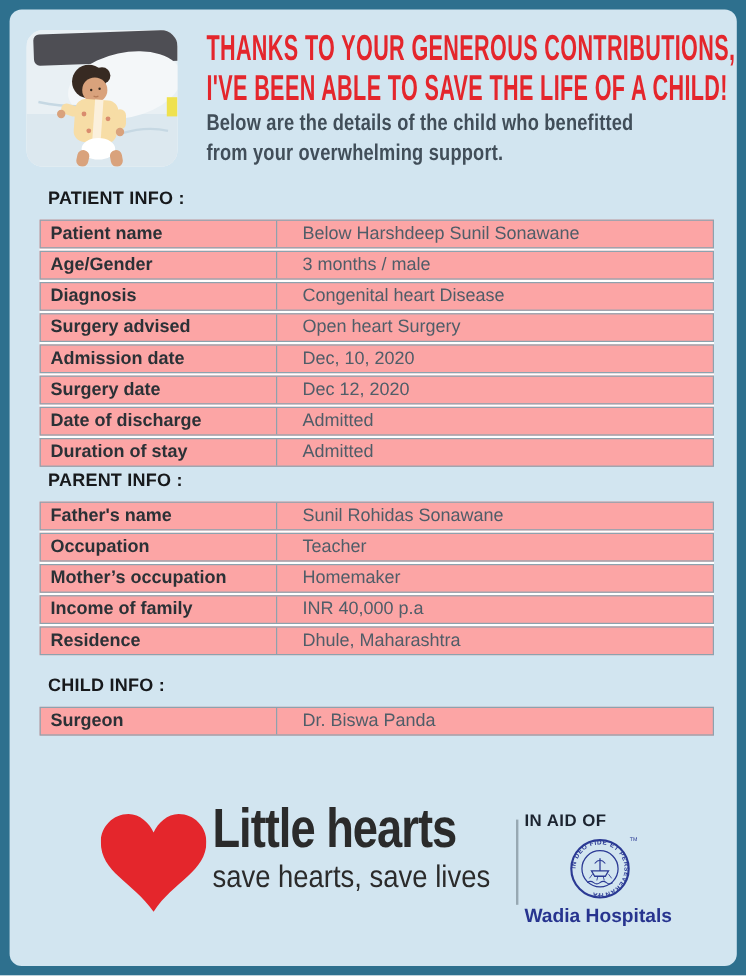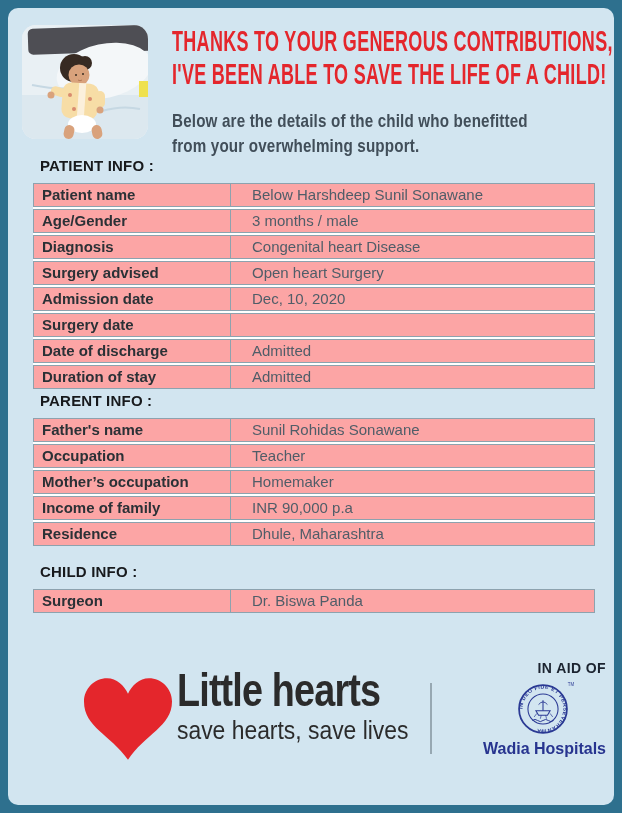--- a/index.html
+++ b/index.html
@@ -17,21 +17,21 @@
   }
   .photo svg{display:block;width:100%;height:100%;}
 
   .header-text{position:absolute;left:172px;top:24px;width:430px;}
   .hl-line{
     display:block;white-space:nowrap;
     font-size:30px;font-weight:bold;line-height:33px;color:#e4262c;
     transform:scaleX(0.60);transform-origin:left center;
     letter-spacing:0.5px;
   }
-  .subhead{margin-top:18px;}
+  .subhead{margin-top:0;}
   .sh-line{
     display:block;white-space:nowrap;
     font-size:19px;font-weight:bold;line-height:25px;color:#414e59;
     transform:scaleX(0.80);transform-origin:left center;
     letter-spacing:0.2px;
   }
 
   
   .info-section{position:absolute;left:33px;width:562px;}
   .sec-patient{top:156px;}
@@ -65,21 +65,21 @@
     display:block;white-space:nowrap;
     font-size:46px;font-weight:bold;line-height:52px;color:#2b2b2b;
     transform:scaleX(0.82);transform-origin:left center;letter-spacing:-1px;
   }
   .brand-tag{
     display:block;white-space:nowrap;margin-top:0px;
     font-size:26px;line-height:28px;color:#2b2b2b;
     transform:scaleX(0.88);transform-origin:left center;
   }
   .v-divider{position:absolute;left:430px;top:683px;width:2px;height:71px;background:#97a8b2;}
-  .aid{position:absolute;left:437px;top:660px;width:126px;text-align:right;margin-left:43px;}
+  .aid{position:absolute;left:437px;top:675px;width:126px;text-align:left;}
   .in-aid{font-size:14px;font-weight:bold;color:#1c2430;letter-spacing:0.4px;line-height:17px;}
   .emblem{width:62px;height:62px;margin:1px auto 0;}
   .emblem svg{display:block;width:100%;height:100%;}
   .hospital{font-size:16px;font-weight:bold;color:#27348f;line-height:18px;margin-top:0px;}
 </style>
 </head>
 <body>
 
 <div class="page">
   <div class="inner"></div>
@@ -144,20 +144,21 @@
       <div class="row">
         <div class="cell label">Surgery advised</div>
         <div class="cell value">Open heart Surgery</div>
       </div>
       <div class="row">
         <div class="cell label">Admission date</div>
         <div class="cell value">Dec, 10, 2020</div>
       </div>
       <div class="row">
         <div class="cell label">Surgery date</div>
+        <div class="cell value">Dec 12, 2020</div>
       </div>
       <div class="row">
         <div class="cell label">Date of discharge</div>
         <div class="cell value">Admitted</div>
       </div>
       <div class="row">
         <div class="cell label">Duration of stay</div>
         <div class="cell value">Admitted</div>
       </div>
     </div>
@@ -173,21 +174,21 @@
       <div class="row">
         <div class="cell label">Occupation</div>
         <div class="cell value">Teacher</div>
       </div>
       <div class="row">
         <div class="cell label">Mother’s occupation</div>
         <div class="cell value">Homemaker</div>
       </div>
       <div class="row">
         <div class="cell label">Income of family</div>
-        <div class="cell value">INR 90,000 p.a</div>
+        <div class="cell value">INR 40,000 p.a</div>
       </div>
       <div class="row">
         <div class="cell label">Residence</div>
         <div class="cell value">Dhule, Maharashtra</div>
       </div>
     </div>
   </section>
 
   <section class="info-section sec-doctor">
     <h2>CHILD INFO :</h2>

